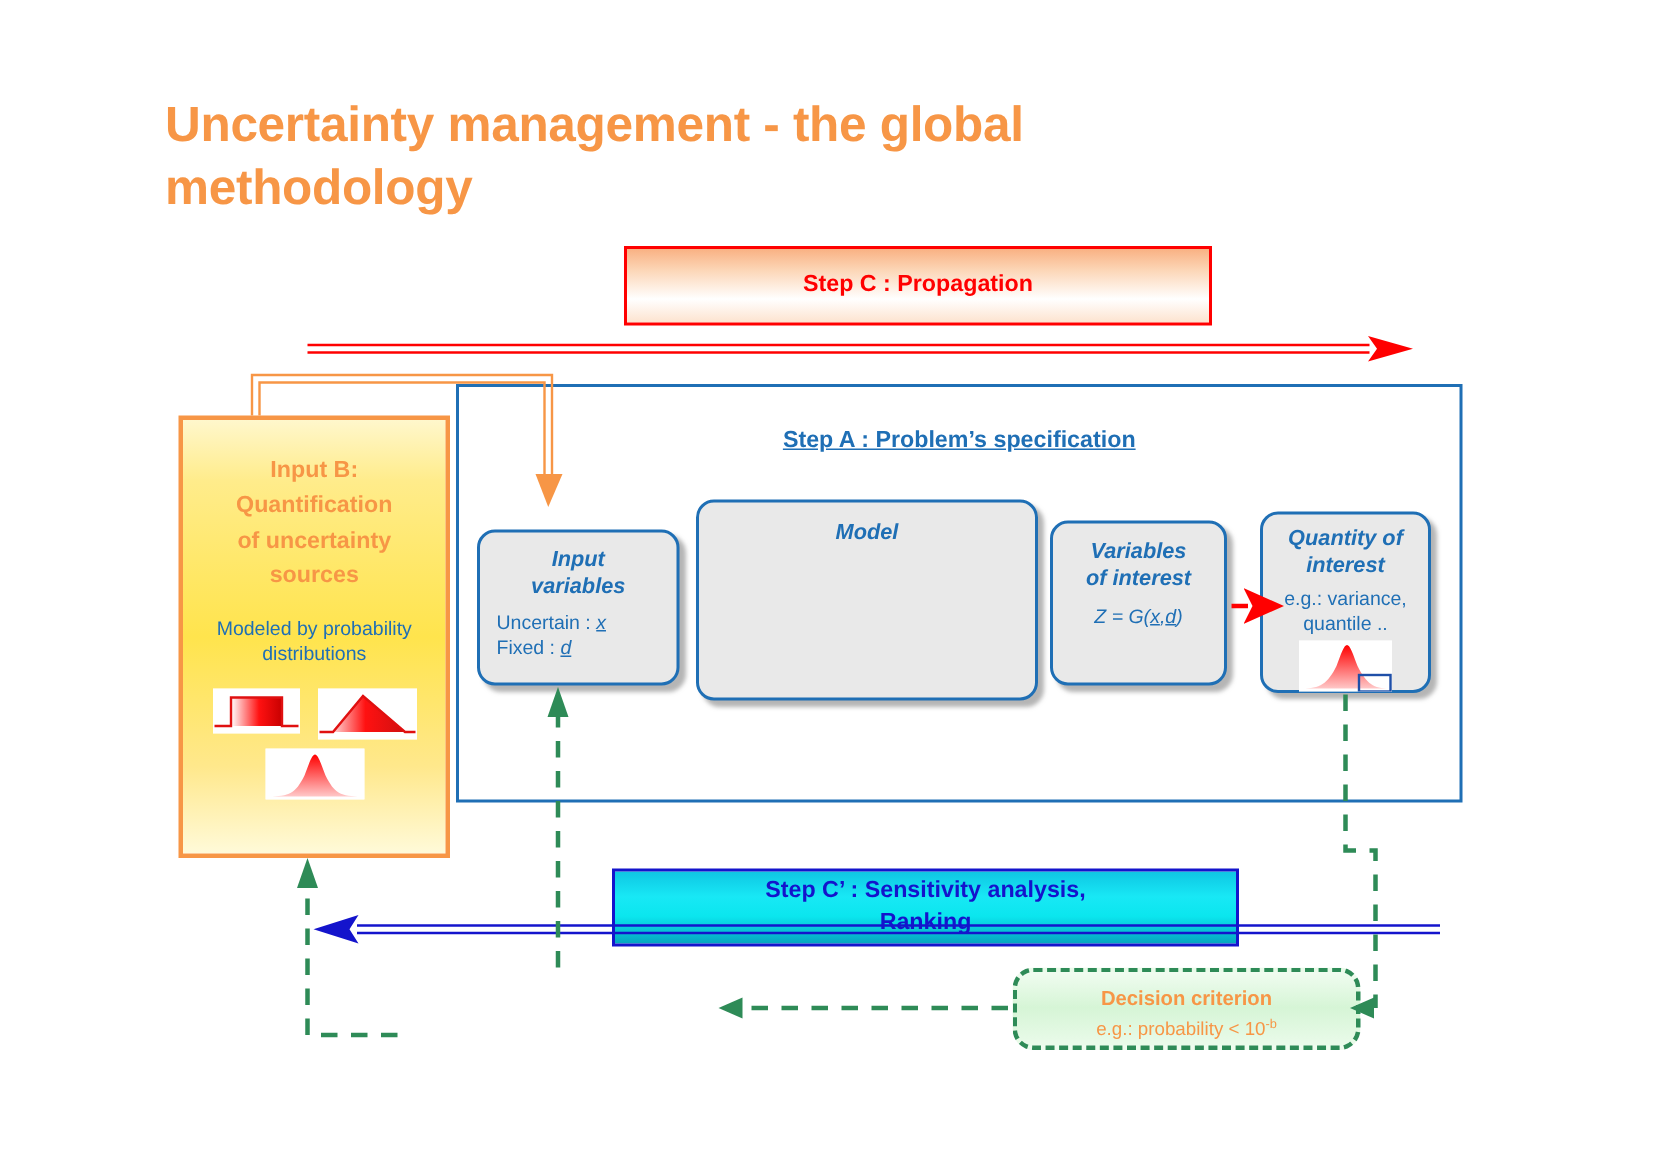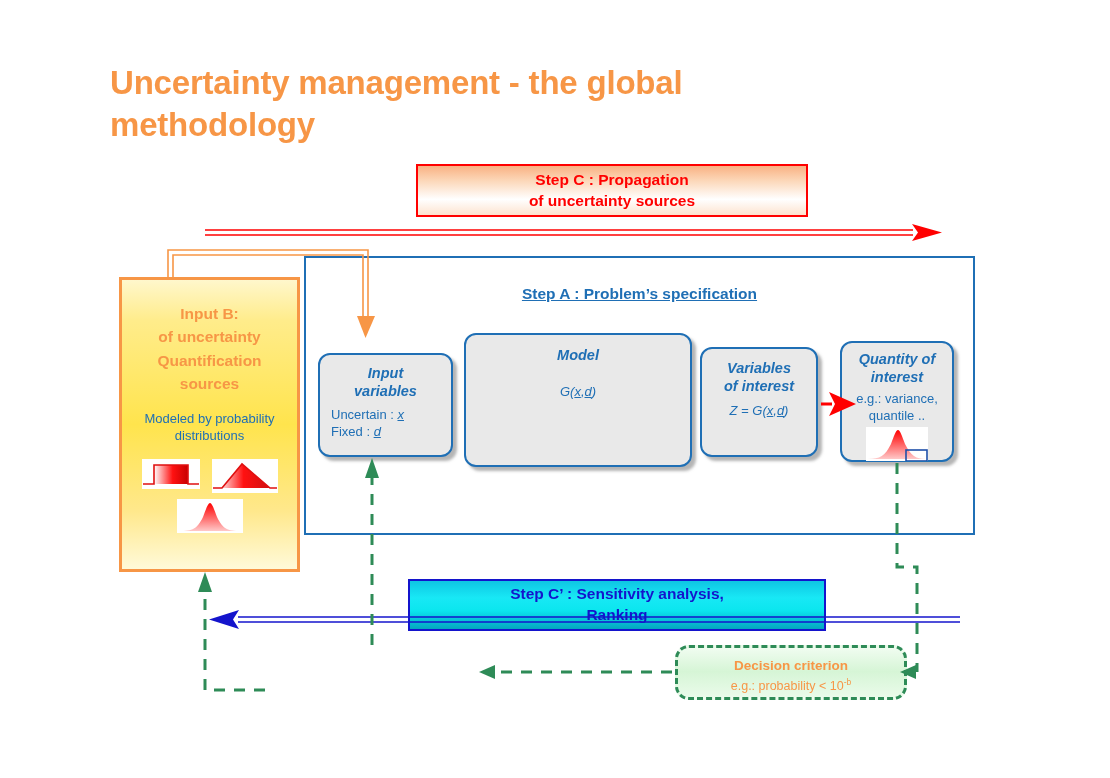--- a/index.html
+++ b/index.html
@@ -201,28 +201,27 @@
 </style>
 </head>
 <body>
 
 <div id="canvas">
 
   <div class="title">Uncertainty management - the global methodology</div>
 
   <div class="stepc-banner">
     <span>Step C : Propagation</span>
-    <span>of uncertainty sources</span>
   </div>
 
   <div class="stepb-box">
     <div class="stepb-title">
       <div>Input B:</div>
+      <div>Quantification</div>
       <div>of uncertainty</div>
-      <div>Quantification</div>
       <div>sources</div>
     </div>
     <div class="stepb-sub">
       <div>Modeled by probability</div>
       <div>distributions</div>
     </div>
 
     <div class="dist-row">
 
       <svg class="dist-thumb" viewBox="0 0 58 30" preserveAspectRatio="none">
@@ -276,21 +275,20 @@
       <div>variables</div>
     </div>
     <div class="body">
       <div>Uncertain : <i><u>x</u></i></div>
       <div>Fixed : <i><u>d</u></i></div>
     </div>
   </div>
 
   <div class="gbox" id="box-model">
     <div class="hdr">Model</div>
-    <div class="body italic">G(<u>x</u>,<u>d</u>)</div>
   </div>
 
   <div class="gbox" id="box-varint">
     <div class="hdr">
       <div>Variables</div>
       <div>of interest</div>
     </div>
     <div class="body italic">Z = G(<u>x</u>,<u>d</u>)</div>
   </div>
 

